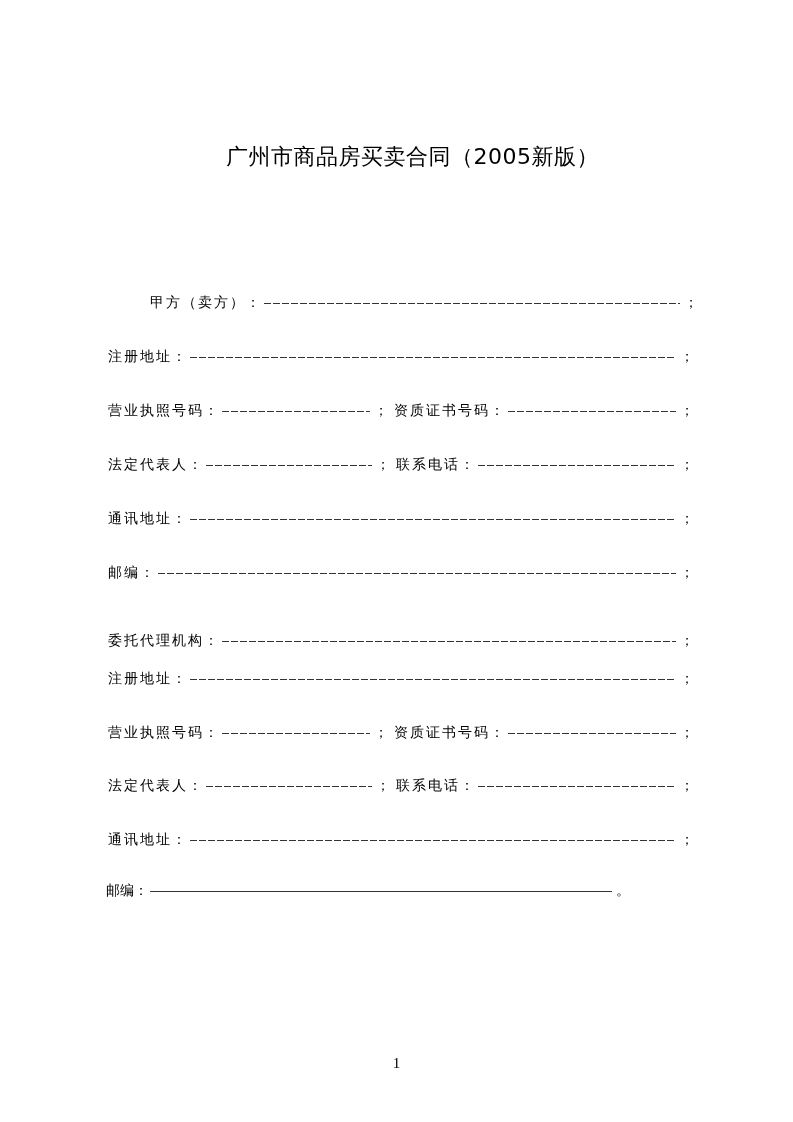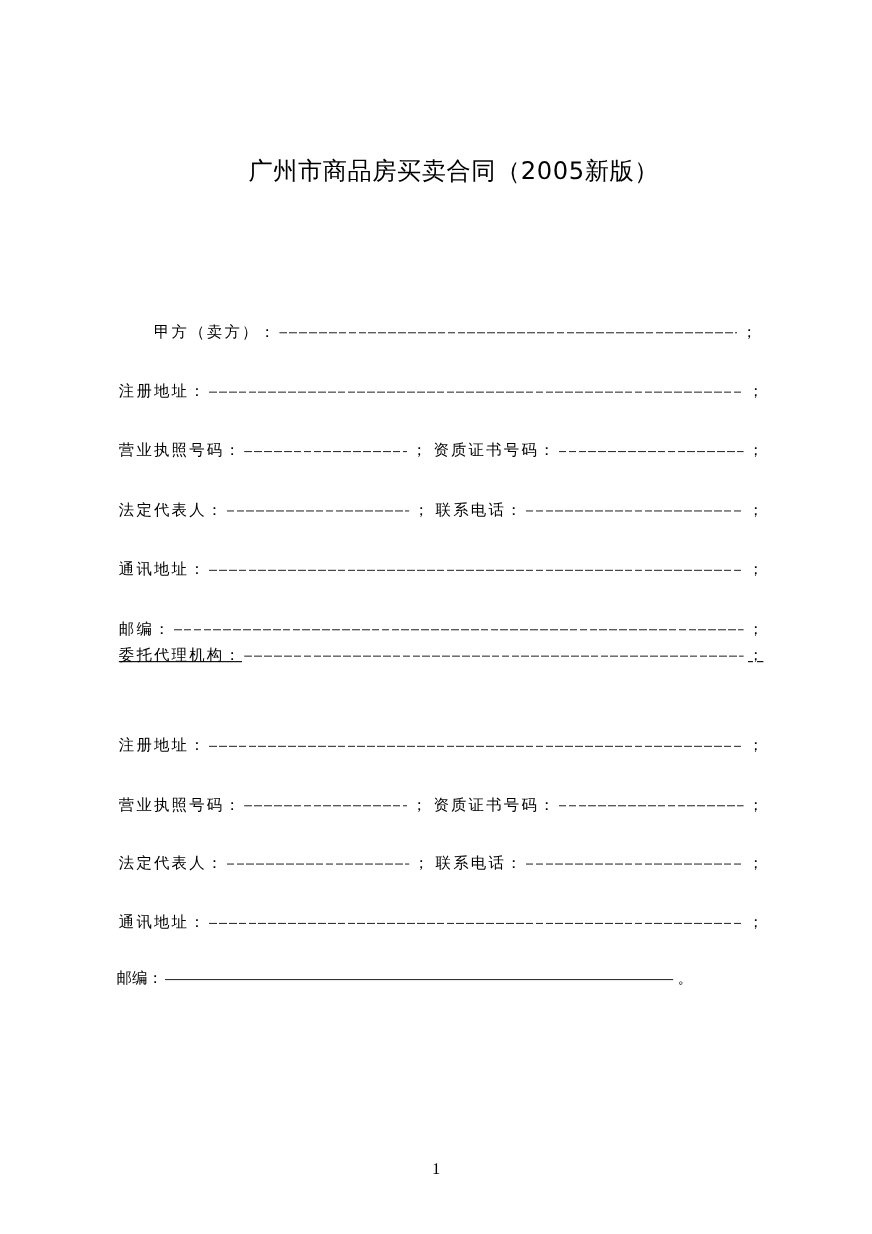--- a/index.html
+++ b/index.html
@@ -28,21 +28,21 @@
     .line {
       position: absolute;
       left: 108px;
       width: 586px;
       font-size: 14px;
       line-height: 20px;
       white-space: nowrap;
       display: flex;
       align-items: baseline;
     }
-    .line.indent { left: 140px; width: 548px; }
+    .line.indent { left: 150px; width: 548px; }
     .line.last { left: 106px; width: 524px; }
     .lbl { letter-spacing: 2px; flex: 0 0 auto; }
     .blank {
       flex: 1 1 auto;
       height: 1px;
       margin: 0 4px 0 2px;
       border-bottom: 1px dashed #333;
       position: relative;
       top: -3px;
       border-bottom-style: dashed;
@@ -112,21 +112,21 @@
     <span class="blank"></span>
     <span class="end">；</span>
   </div>
 
   <div class="line" style="top:562px;">
     <span class="lbl">邮编：</span>
     <span class="blank"></span>
     <span class="end">；</span>
   </div>
 
-  <div class="line" style="top:586px;text-decoration:underline;">
+  <div class="line" style="top:630px;">
     <span class="lbl">委托代理机构：</span>
     <span class="blank"></span>
     <span class="end">；</span>
   </div>
 
   <div class="line" style="top:668px;">
     <span class="lbl">注册地址：</span>
     <span class="blank"></span>
     <span class="end">；</span>
   </div>

